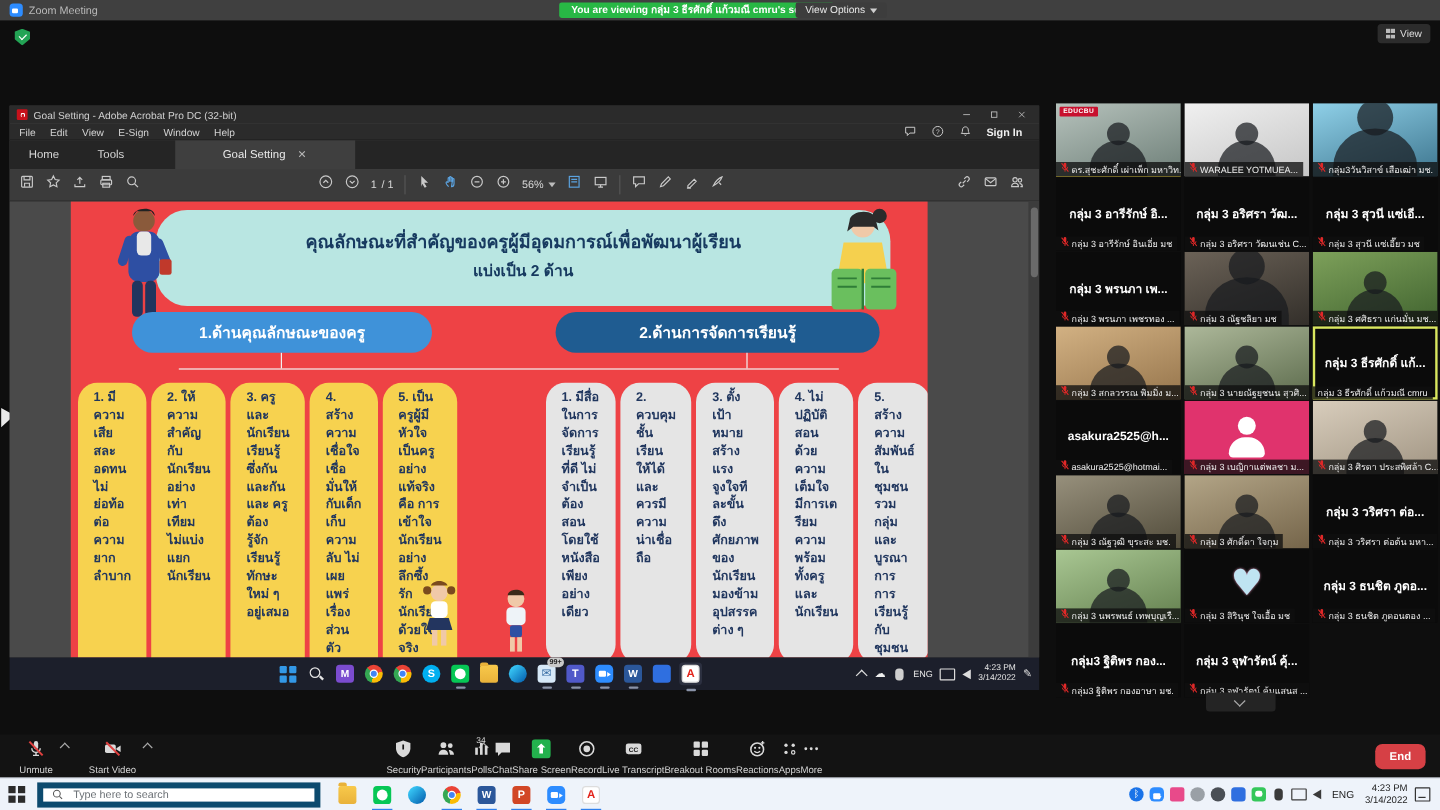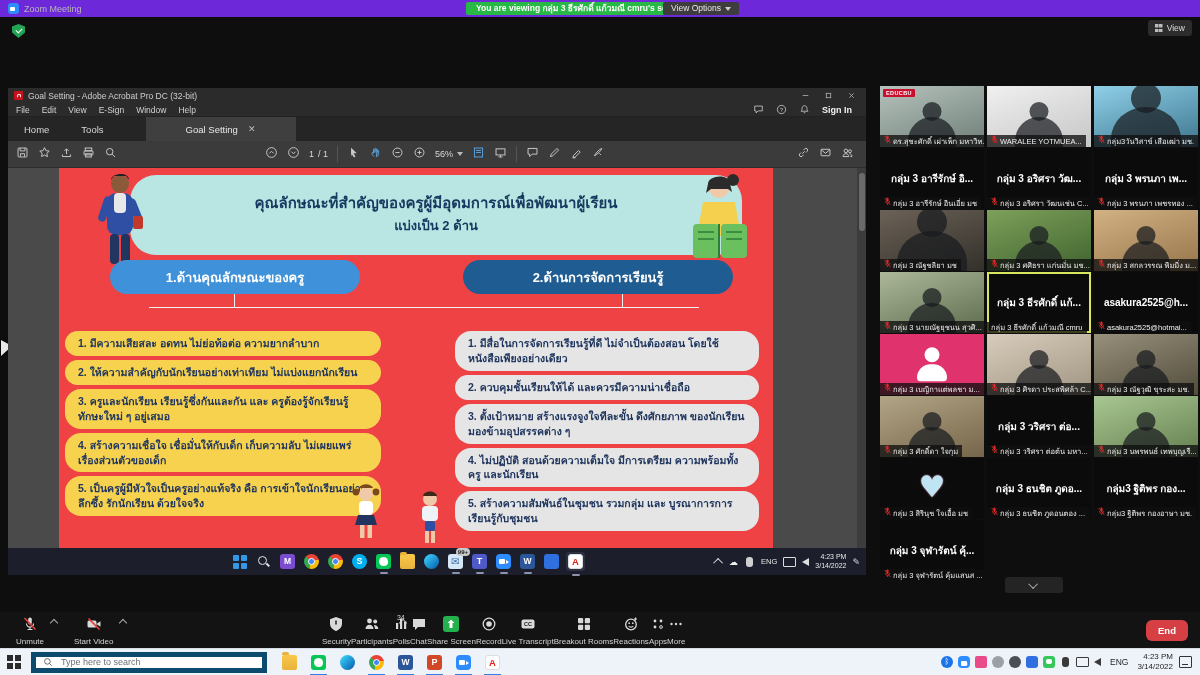--- a/index.html
+++ b/index.html
@@ -1,21 +1,21 @@
 <!DOCTYPE html>
 <html><head>
 <meta charset="utf-8">
 <style>
   html,body{margin:0;padding:0;background:#000;}
   *{box-sizing:border-box;}
   .screen{position:relative;width:1200px;height:675px;overflow:hidden;background:#0e0e0e;
     font-family:"Liberation Sans","DejaVu Sans",sans-serif;-webkit-font-smoothing:antialiased;}
 
   
-  .zoom-titlebar{position:absolute;left:0;top:0;width:1200px;height:17px;background:#6d28d9;
+  .zoom-titlebar{position:absolute;left:0;top:0;width:1200px;height:17px;background:#404040;
     display:flex;align-items:center;padding:0 8px;gap:5px;}
   .zoom-logo{width:11px;height:11px;border-radius:3px;background:#2d8cff;position:relative;flex:0 0 auto;}
   .zoom-logo::after{content:"";position:absolute;left:2px;top:3.5px;width:5px;height:4px;background:#fff;border-radius:1px;}
   .zoom-app-title{font-size:9px;color:#b8b8b8;}
   .share-banner{position:absolute;left:466px;top:2px;height:13px;line-height:13px;background:#28b845;
     color:#fff;font-size:8.5px;font-weight:bold;padding:0 10px;border-radius:2px;white-space:nowrap;}
   .view-options{position:absolute;left:663px;top:2px;height:13px;line-height:13px;background:#3d3d3d;
     color:#e8e8e8;font-size:8.5px;padding:0 8px;border-radius:2px;border:0;display:flex;align-items:center;gap:4px;}
   .view-options .vo-caret{width:0;height:0;border-left:3px solid transparent;border-right:3px solid transparent;border-top:4px solid #cfcfcf;}
 
@@ -69,21 +69,21 @@
     display:flex;flex-direction:column;align-items:center;justify-content:center;gap:3px;}
   .pdf-title{font-size:15px;font-weight:bold;color:#173a60;text-align:center;padding:0 40px;line-height:1.25;}
   .pdf-subtitle{font-size:13px;font-weight:bold;color:#173a60;}
   .pill{position:absolute;height:34px;border-radius:17px;display:flex;align-items:center;justify-content:center;
     color:#fff;font-weight:bold;font-size:13px;}
   .pill.left{left:51px;top:92px;width:250px;background:#3f92d9;}
   .pill.right{left:404px;top:92px;width:270px;background:#1f5c91;}
   .conn-h{position:absolute;left:90px;top:139px;width:550px;height:0;border-top:1.5px solid #f2f2f2;}
   .conn-v{position:absolute;top:126px;width:0;height:13px;border-left:1.5px solid #f2f2f2;}
   .conn-v.l{left:175px;} .conn-v.r{left:563px;}
-  .pdf-col{position:absolute;top:163px;display:flex;flex-direction:column;gap:4px;}
+  .pdf-col{position:absolute;top:151px;display:flex;flex-direction:row;gap:4px;}
   .pdf-col.left{left:6px;width:316px;}
   .pdf-col.right{left:396px;width:304px;}
   .pdf-box{border-radius:16px;padding:5px 13px;font-size:10.5px;line-height:1.42;font-weight:bold;color:#20365e;}
   .pdf-box.yellow{background:#f7d24f;}
   .pdf-box.green{background:#e5e5e5;}
 
   
   .fig{position:absolute;}
   .fig svg{display:block;}
 
@@ -593,20 +593,31 @@
         <div class="tlabel">
           <span class="micred"><svg width="7" height="9" viewBox="0 0 16 20">
               <rect x="5.5" y="1" width="5" height="10" rx="2.5" fill="#e02828"></rect>
               <path d="M3 9a5 5 0 0 0 10 0M8 14v4" stroke="#e02828" stroke-width="1.8" fill="none"></path>
               <path d="M1.5 2l13 16" stroke="#e02828" stroke-width="2"></path>
             </svg></span>
           <span>กลุ่ม 3 อริศรา วัฒนเช่น C...</span>
         </div>
       </div>
       <div class="tile">
+        <div class="bigname">กลุ่ม 3 สุวนี แซ่เอี...</div>
+        <div class="tlabel">
+          <span class="micred"><svg width="7" height="9" viewBox="0 0 16 20">
+              <rect x="5.5" y="1" width="5" height="10" rx="2.5" fill="#e02828"></rect>
+              <path d="M3 9a5 5 0 0 0 10 0M8 14v4" stroke="#e02828" stroke-width="1.8" fill="none"></path>
+              <path d="M1.5 2l13 16" stroke="#e02828" stroke-width="2"></path>
+            </svg></span>
+          <span>กลุ่ม 3 สุวนี แซ่เอี๊ยว มช</span>
+        </div>
+      </div>
+      <div class="tile">
         <div class="bigname">กลุ่ม 3 พรนภา เพ...</div>
         <div class="tlabel">
           <span class="micred"><svg width="7" height="9" viewBox="0 0 16 20">
               <rect x="5.5" y="1" width="5" height="10" rx="2.5" fill="#e02828"></rect>
               <path d="M3 9a5 5 0 0 0 10 0M8 14v4" stroke="#e02828" stroke-width="1.8" fill="none"></path>
               <path d="M1.5 2l13 16" stroke="#e02828" stroke-width="2"></path>
             </svg></span>
           <span>กลุ่ม 3 พรนภา เพชรทอง ...</span>
         </div>
       </div>

